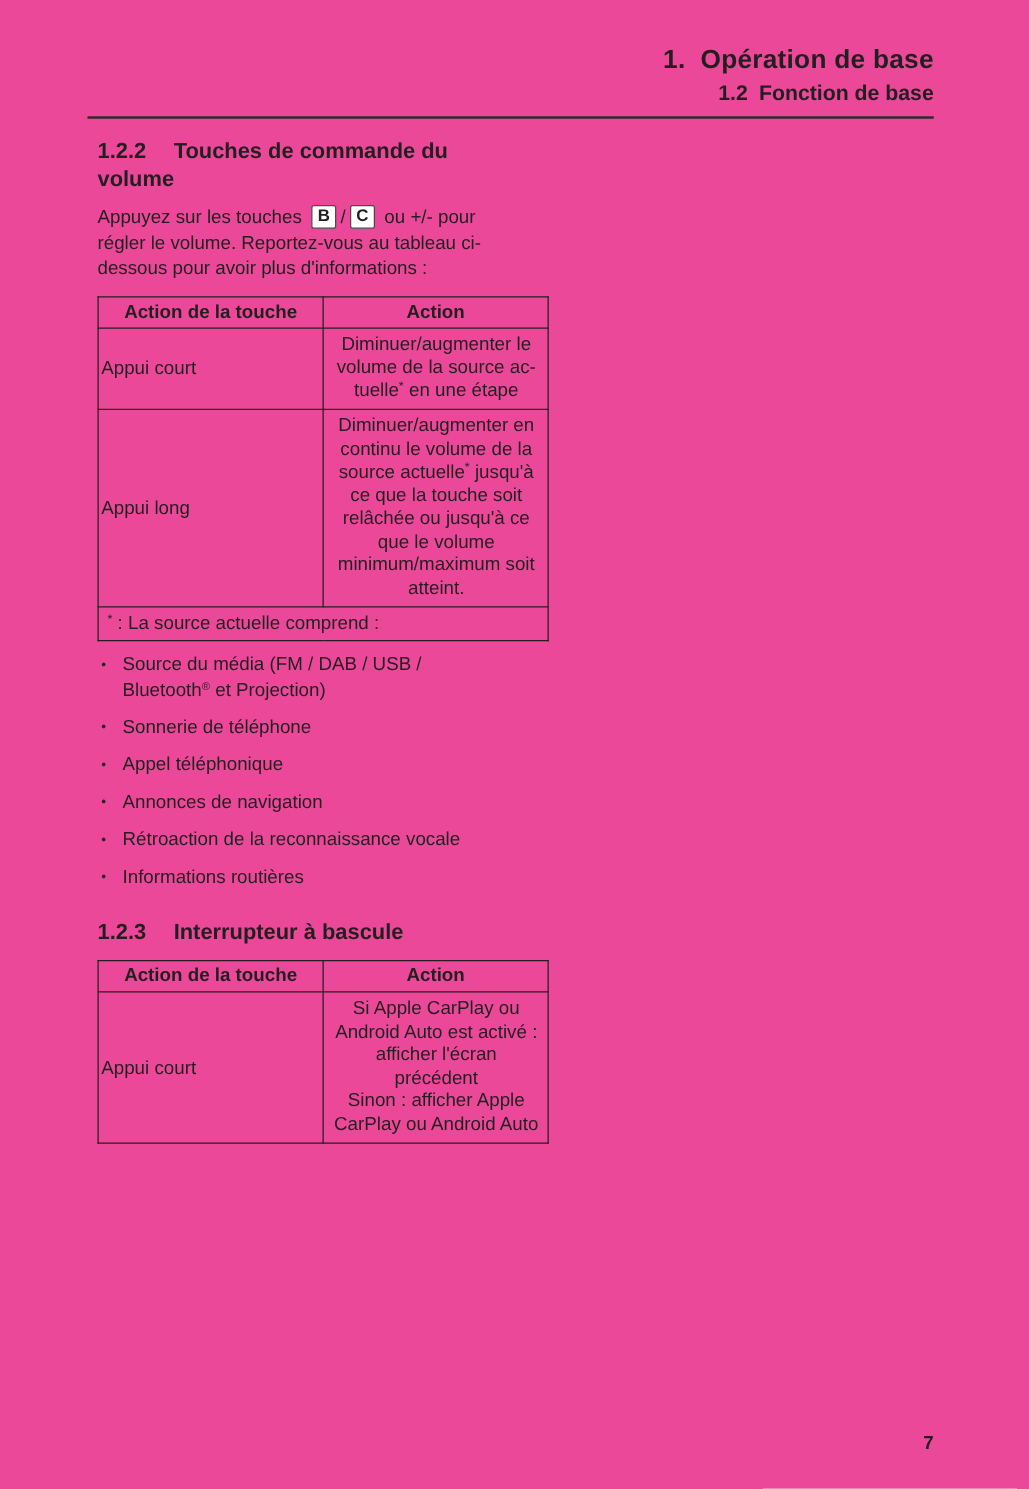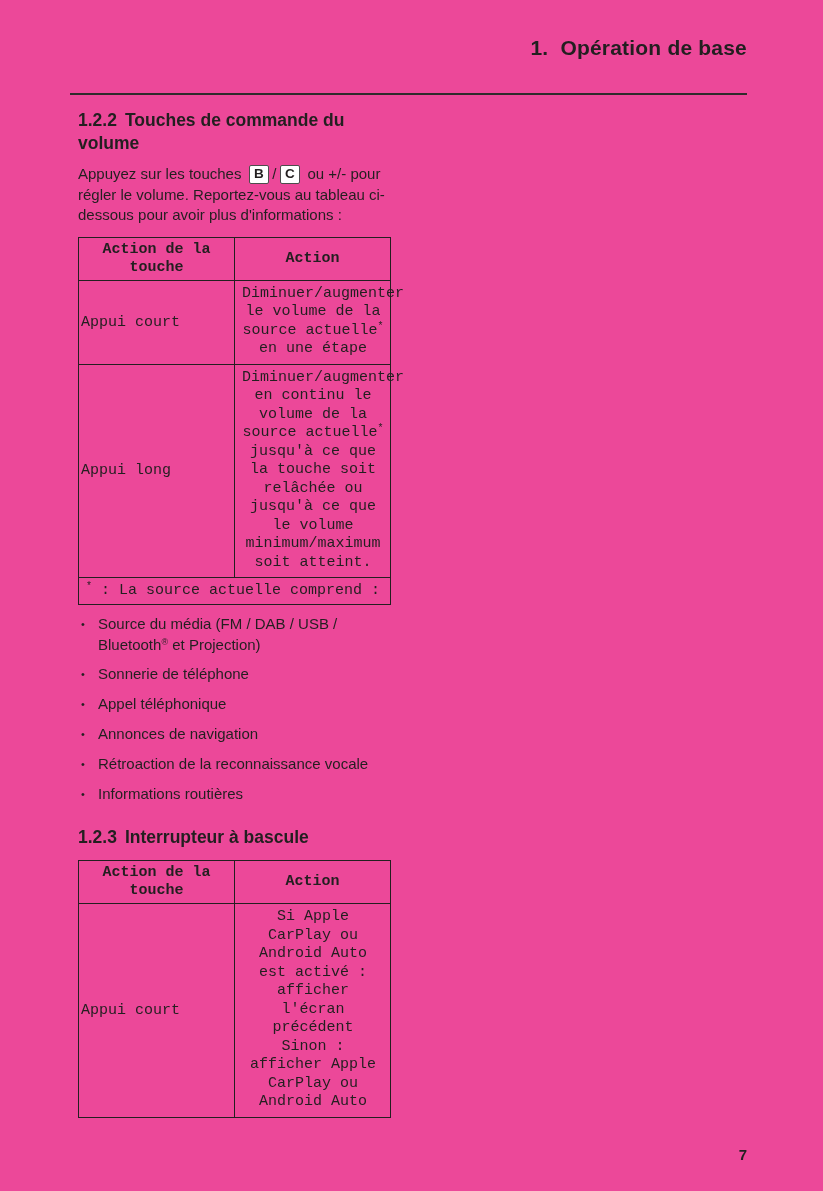--- a/index.html
+++ b/index.html
@@ -12,33 +12,33 @@
   .hdr { position:absolute; top:36px; right:76px; text-align:right; }
   .hdr .chapter { font-size:21px; font-weight:700; letter-spacing:0.2px; }
   .hdr .subsec  { font-size:17px; font-weight:700; margin-top:5px; }
   .numgap  { display:inline-block; width:12px; }
   .numgap2 { display:inline-block; width:9px; }
   .rule { position:absolute; top:93px; left:70px; width:677px; height:0;
           border-top:2px solid #2f2b2c; }
   
   .main { position:absolute; top:109px; left:78px; width:314px; }
   .h3 { font-size:17.5px; font-weight:700; line-height:23px; margin:0; }
-  .h3 .num { margin-right:8px; }
+  .h3 .num { margin-right:22px; }
   .para { font-size:15px; line-height:20.5px; margin:9px 0 0 0; }
   .keycap {
     display:inline-block; border:1.4px solid #4d4d4d; border-radius:2px;
     padding:0 4.5px; font-weight:700; font-size:13.5px; line-height:16.5px;
     margin:0 3px; vertical-align:1px; color:#231f20; background:#fff;
   }
   .toggle-ic { display:inline-block; vertical-align:7px; margin:0 3px 0 5px; }
   sup.ast { font-size:10px; vertical-align:5px; line-height:0; }
   sup.reg { font-size:9px;  vertical-align:5px; line-height:0; }
   
-  table.doc { border-collapse:collapse; width:313px; margin-top:11px;
-              table-layout:fixed;font-family:Liberation Mono, monospace; }
+  table.doc { border-collapse:collapse; width:361px; margin-top:11px;
+              table-layout:fixed; }
   table.doc th, table.doc td { border:1.5px solid #231f20; }
   table.doc th {
     font-size:15px; font-weight:700; text-align:center;
     padding:3px 4px; line-height:18px;
   }
   table.doc .c1 { width:112px; text-align:left; vertical-align:middle;
                   font-size:15px; padding:3px 2px; }
   table.doc .c2 { font-size:15px; line-height:18.5px; text-align:center;
                   padding:4px 6px 5px 7px; vertical-align:middle; }
   table.doc td.foot { font-size:15px; padding:3px 6px 4px 7px; line-height:19px; }
@@ -54,20 +54,23 @@
              font-weight:700; }
 </style>
 </head>
 <body>
 
 <div class="page">
 
   <div class="hdr">
     <div class="chapter">
       <span>1.</span><span class="numgap"></span><span>Opération de base</span>
+    </div>
+    <div class="subsec">
+      <span>1.2</span><span class="numgap2"></span><span>Fonction de base</span>
     </div>
   </div>
   <div class="rule"></div>
 
   <div class="main">
 
     <div class="h3">
       <span class="num">1.2.2</span><span>Touches de commande du volume</span>
     </div>
 

